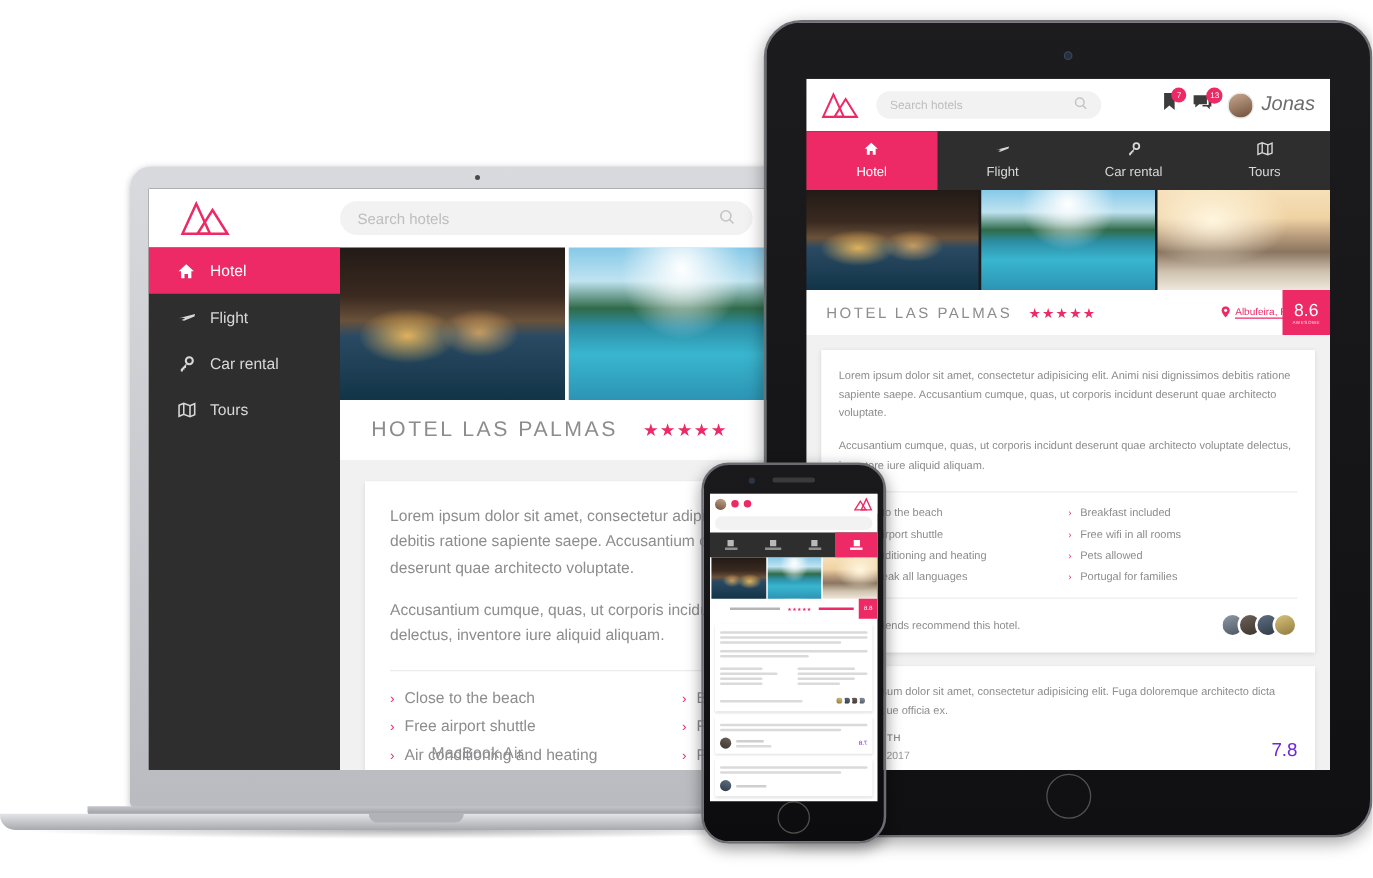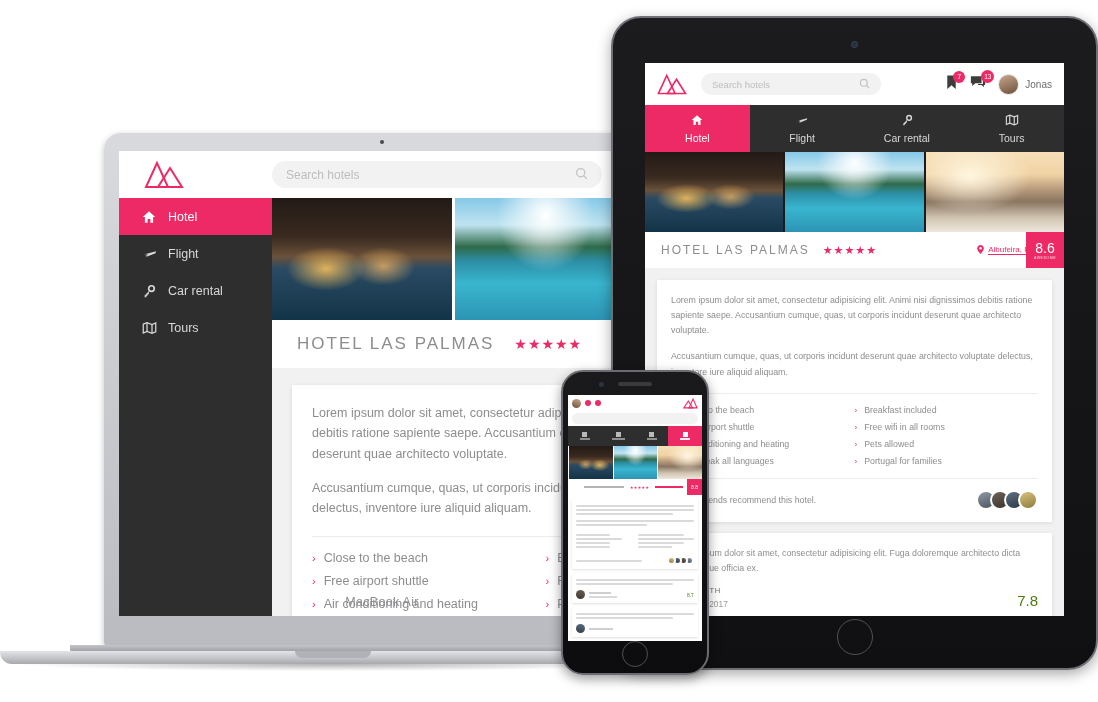--- a/index.html
+++ b/index.html
@@ -60,21 +60,21 @@
     background-size: cover; background-position: center;
   }
   .av-a { background: linear-gradient(160deg,#8f9aa6,#4c5560); }
   .av-b { background: linear-gradient(160deg,#6e6258,#3b342e); }
   .av-c { background: linear-gradient(160deg,#5f6f82,#2f3a46); }
   .av-d { background: linear-gradient(160deg,#d9c27c,#8e7b3e); }
   .av-j { background: linear-gradient(160deg,#c9a88d,#6d4f3b); }
 
   .rev-name { color: #6d6d6d; letter-spacing: .6px; }
   .rev-date { color: #9a9a9a; }
-  .rev-score { color: #4d7c0f; }
+  .rev-score { color: #6d28d9; }
 
   
   .ph { background-size: cover; background-position: center; }
   .ph-night {
     background:
       radial-gradient(ellipse at 30% 58%, rgba(255,196,90,.85) 0%, rgba(255,150,40,0) 22%),
       radial-gradient(ellipse at 62% 56%, rgba(255,190,100,.7) 0%, rgba(255,150,40,0) 20%),
       linear-gradient(180deg, #231a16 0%, #3a2a20 32%, #6a513a 48%, #2a4a63 58%, #123447 100%);
   }
   .ph-day {
@@ -401,21 +401,21 @@
               <svg width="16" height="14" viewBox="0 0 18 15" fill="#3c3c3c">
                 <path d="M1 1 H13 V9 H6 L2.5 12 V9 H1 Z"></path>
                 <path d="M14.5 4 H17 V11 H15.5 V13.5 L13 11 H9 V9.8 H14.5 Z"></path>
               </svg>
             </span>
             <span style="position:absolute;top:-5px;right:-8px;background:#ed2a66;color:#fff;border-radius:50%;width:13px;height:13px;font-size:6.5px;display:flex;align-items:center;justify-content:center;">13</span>
           </div>
 
           <div style="display:flex;align-items:center;gap:6px;">
             <span class="av av-j" style="width:21px;height:21px;border-radius:50%;display:block;border:1px solid #e6e6e6;"></span>
-            <span style="font-size:10px;color:#6d6d6d;">Jonas</span>
+            <span style="font-size:16px;color:#6d6d6d;font-style:italic;">Jonas</span>
           </div>
         </div>
       </div>
 
       <div class="navbar tbp-nav">
         <div class="navitem active">
           <span style="margin-bottom:4px;">
             <svg width="12" height="12" viewBox="0 0 16 16" fill="#fff">
               <path d="M8 1.5 L15 8 H12.7 V14.5 H9.6 V10.4 H6.4 V14.5 H3.3 V8 H1 Z"></path>
             </svg>

